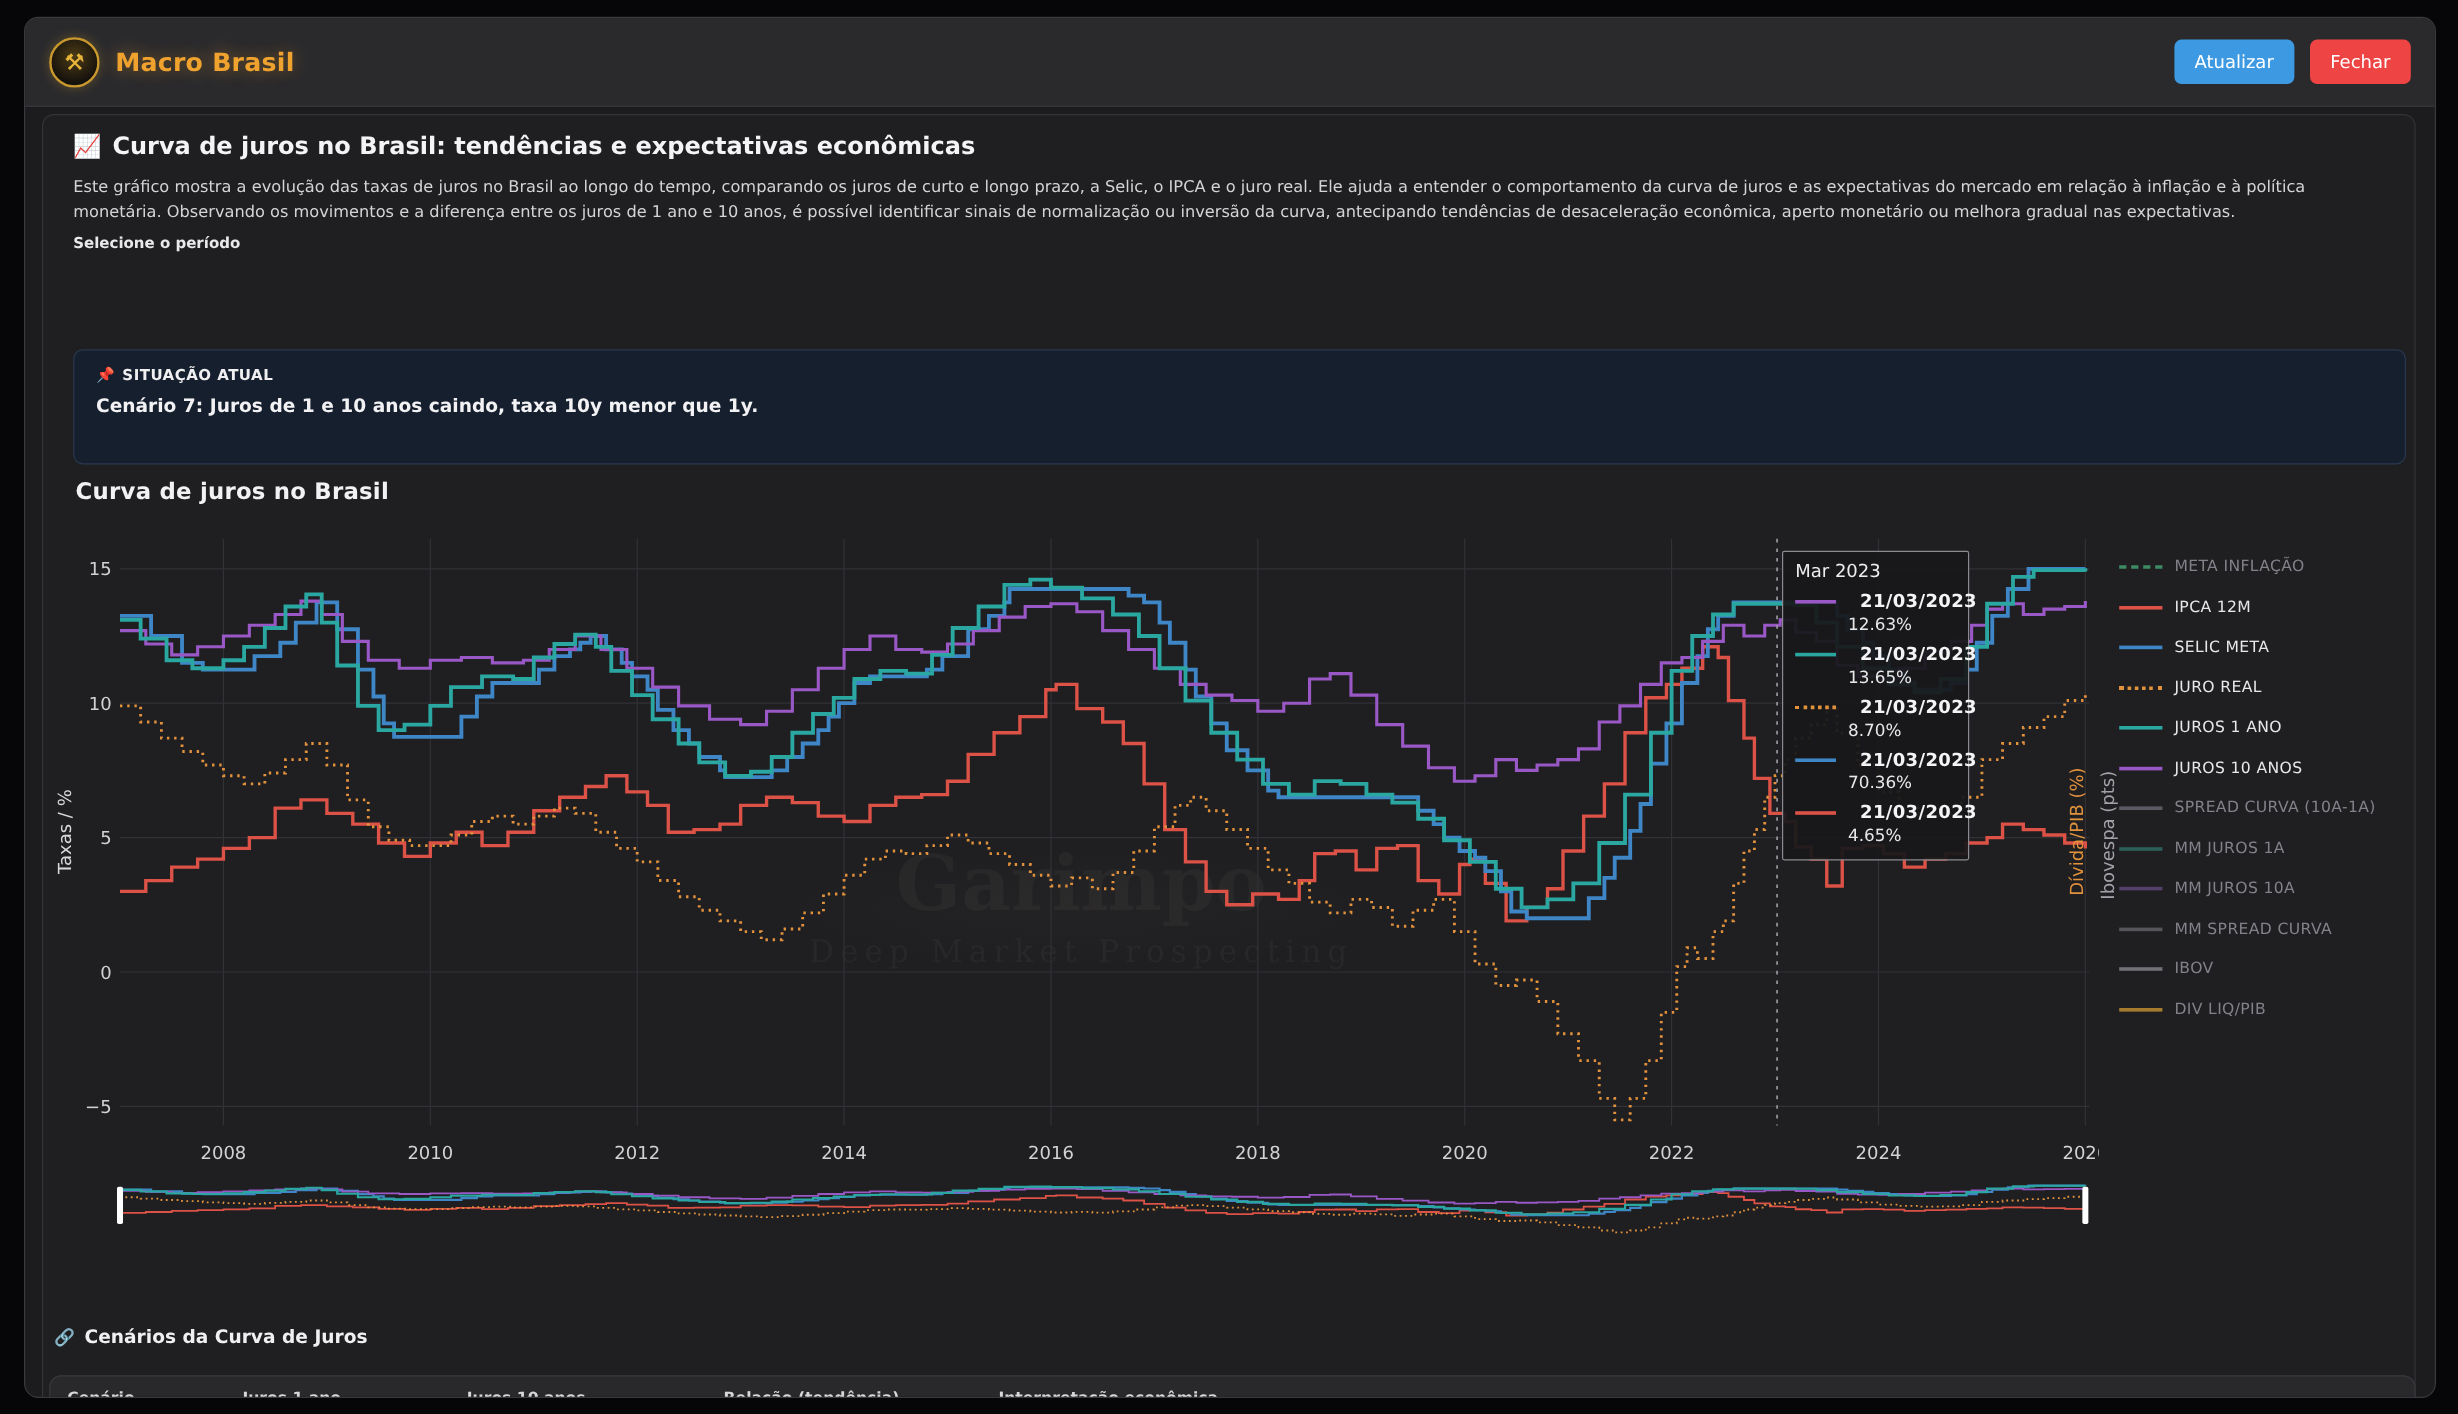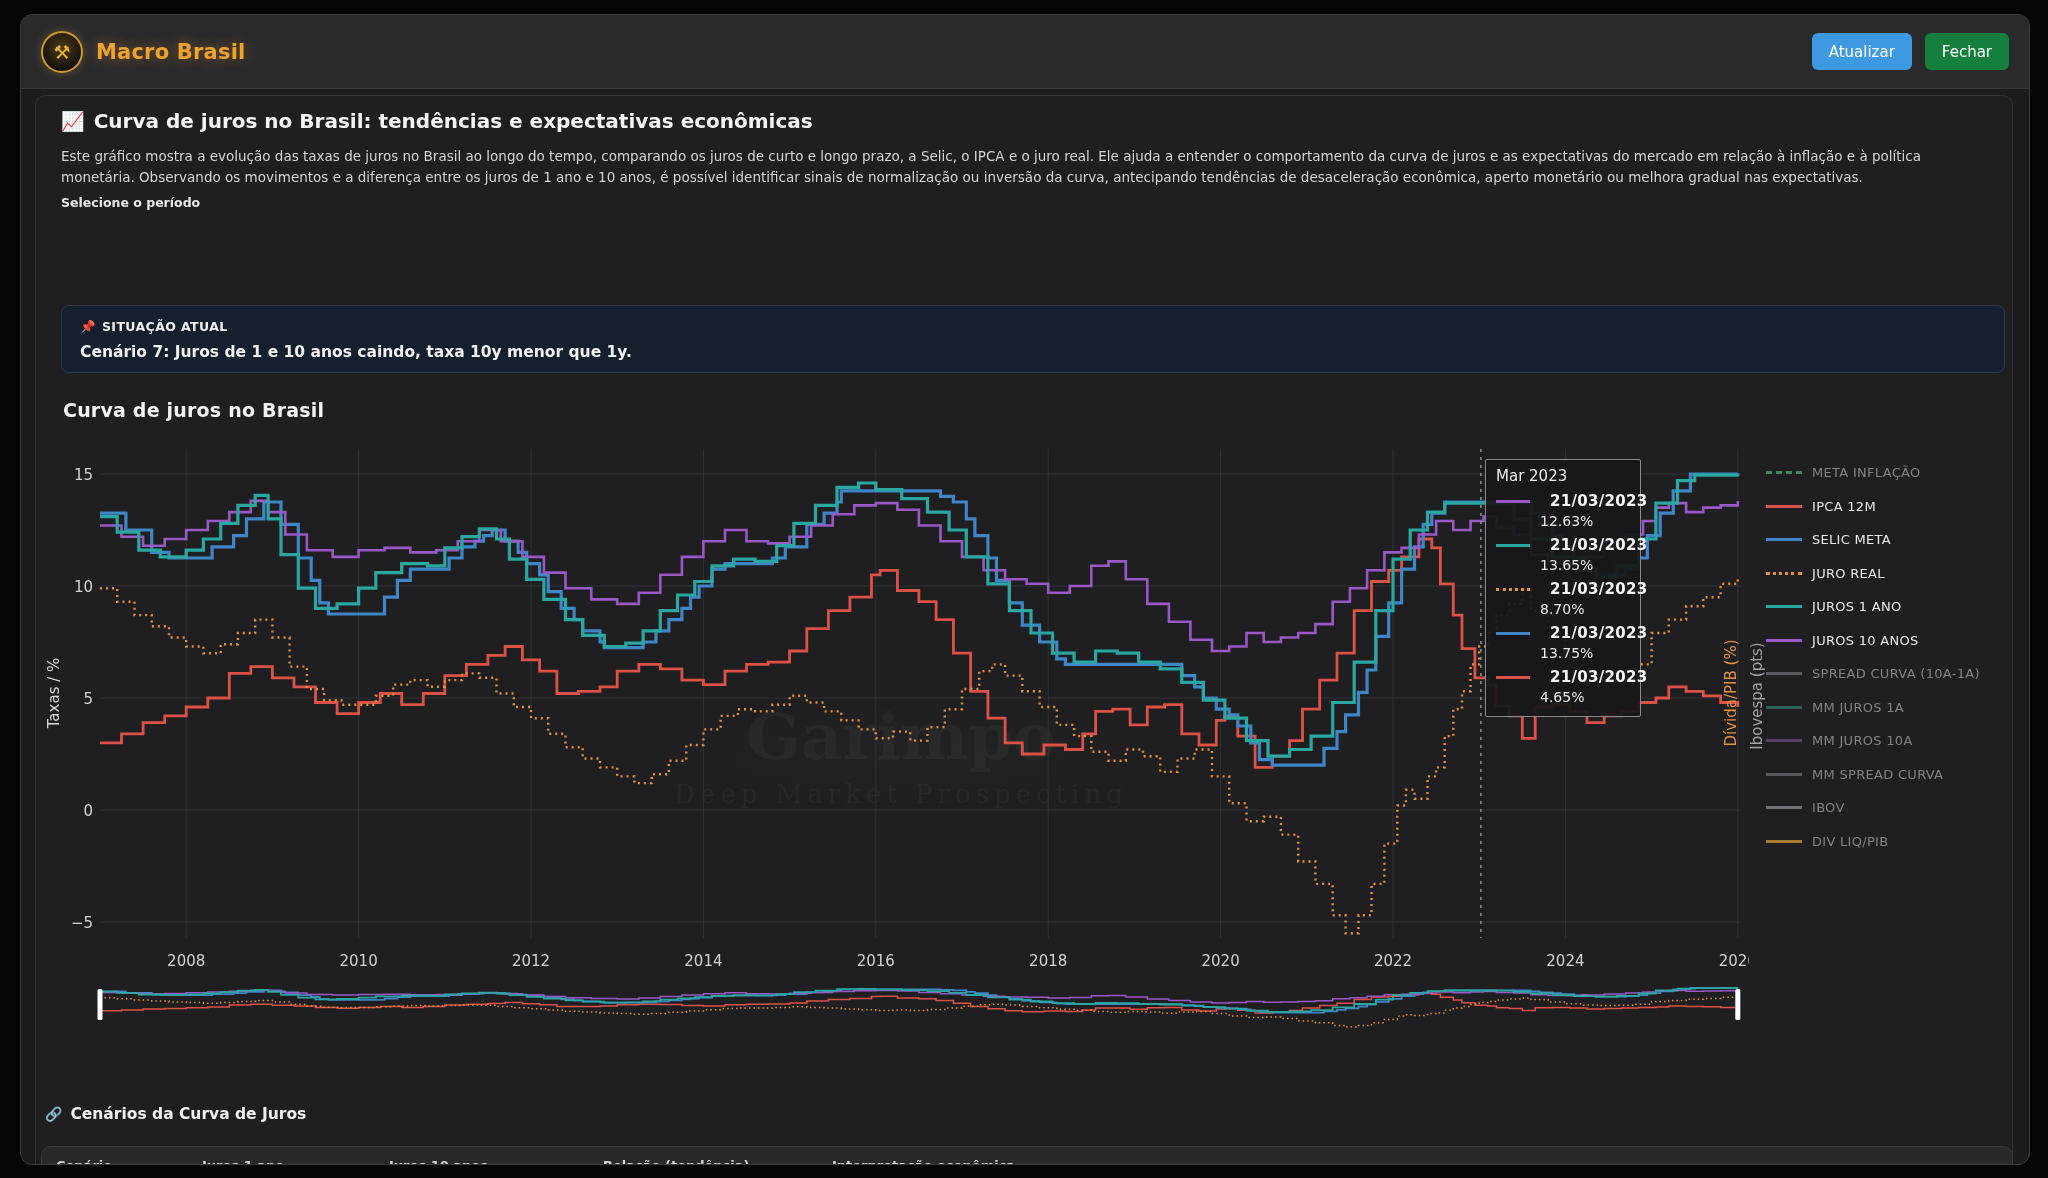--- a/index.html
+++ b/index.html
@@ -13,34 +13,34 @@
   .logo{width:38px;height:38px;border-radius:50%;flex:none;
     background:radial-gradient(circle at 50% 38%,#4c3b16,#15110c 72%);
     border:2px solid #c9992e;display:flex;align-items:center;justify-content:center;
     color:#e8b53a;font-size:19px;box-shadow:0 0 10px rgba(200,150,40,.35);}
   .brand{color:#f0a22e;font-size:21px;font-weight:bold;margin-left:13px;
     text-shadow:0 0 14px rgba(240,162,46,.45);letter-spacing:.2px;text-align:right;}
   .topbar-spacer{flex:1;}
   .btn{height:37px;border:none;border-radius:6px;color:#fff;font-size:15px;padding:0 17px;
     font-family:inherit;margin-left:13px;cursor:pointer;}
   .btn-update{background:#3d9ae2;}
-  .btn-close{background:#15803d;}
+  .btn-close{background:#ef4444;}
   .card{left:14px;top:80px;width:1976px;height:1200px;background:#1f1f22;
     border:1px solid #333338;border-radius:10px;}
   .page-title{left:40px;top:94px;font-size:20px;font-weight:bold;color:#f4f4f6;}
   .page-title .emoji{font-size:19px;margin-right:9px;}
   .desc{left:40px;top:131px;width:1932px;font-size:13.5px;line-height:1.52;color:#d4d4d6;}
   .period-label{left:40px;top:180px;font-size:12.5px;font-weight:bold;color:#e9e9eb;}
   .select{left:40px;top:201px;width:392px;height:42px;background:#19191c;border:1px solid #414148;
     border-radius:9px;display:flex;align-items:center;justify-content:space-between;
     padding:0 16px;box-sizing:border-box;font-size:14.5px;color:#e6e6e8;cursor:pointer;}
   .chevron{width:9px;height:9px;border-right:2px solid #b4b4ba;border-bottom:2px solid #b4b4ba;
     transform:rotate(45deg);margin-top:-5px;flex:none;}
-  .situacao{left:40px;top:276px;width:1944px;height:68px;background:#161f2d;
-    border:1px solid #2a3950;border-radius:8px;padding:13px 18px;box-sizing:border-box;margin-top:14px;}
+  .situacao{left:40px;top:276px;width:1944px;height:96px;background:#161f2d;
+    border:1px solid #2a3950;border-radius:8px;padding:13px 18px;box-sizing:border-box;}
   .sit-head{font-size:12.5px;font-weight:bold;letter-spacing:.4px;color:#f0f0f2;}
   .sit-head .emoji{margin-right:6px;}
   .sit-scenario{font-size:15.5px;font-weight:bold;margin-top:9px;color:#f2f2f4;}
   .sit-note{font-size:13px;margin-top:7px;color:#c9c9cc;}
   .chart-title{left:42px;top:384px;font-size:19px;font-weight:bold;color:#f2f2f4;letter-spacing:.2px;}
   .watermark{left:600px;top:690px;width:560px;text-align:center;z-index:0;pointer-events:none;
     background:radial-gradient(ellipse at center,rgba(190,180,140,.025),rgba(0,0,0,0) 70%);}
   .wm1{font-family:"DejaVu Serif","Liberation Serif",serif;font-size:64px;font-weight:bold;
     color:rgba(195,188,150,.055);line-height:1;}
   .wm2{font-family:"DejaVu Serif","Liberation Serif",serif;font-size:26px;letter-spacing:5px;
@@ -178,21 +178,21 @@
             <span class="tt-swatch" style="border-top-color: rgb(226, 145, 60); border-top-style: dotted;"></span>
             <span class="tt-texts">
               <div class="tt-date">21/03/2023</div>
               <div class="tt-value">8.70%</div>
             </span>
           </div>
           <div class="tt-row">
             <span class="tt-swatch" style="border-top-color: rgb(62, 134, 198); border-top-style: solid;"></span>
             <span class="tt-texts">
               <div class="tt-date">21/03/2023</div>
-              <div class="tt-value">13.75%</div>
+              <div class="tt-value">70.36%</div>
             </span>
           </div>
           <div class="tt-row">
             <span class="tt-swatch" style="border-top-color: rgb(221, 82, 70); border-top-style: solid;"></span>
             <span class="tt-texts">
               <div class="tt-date">21/03/2023</div>
               <div class="tt-value">4.65%</div>
             </span>
           </div>
         </div>

